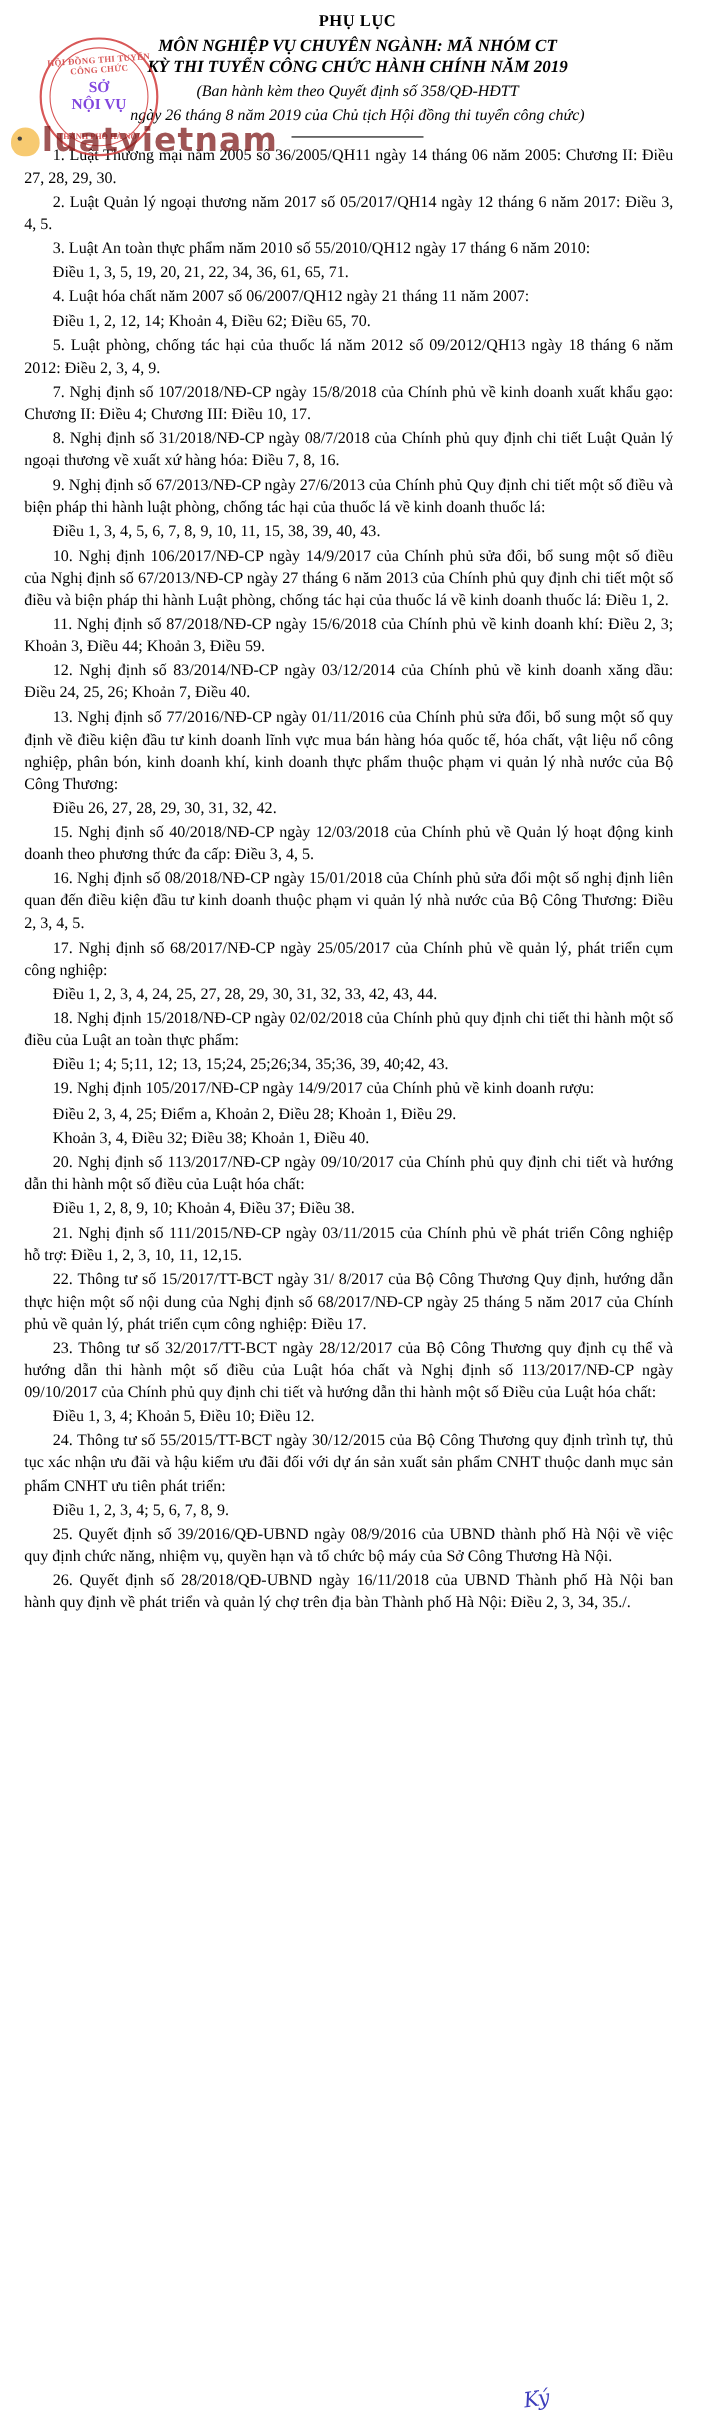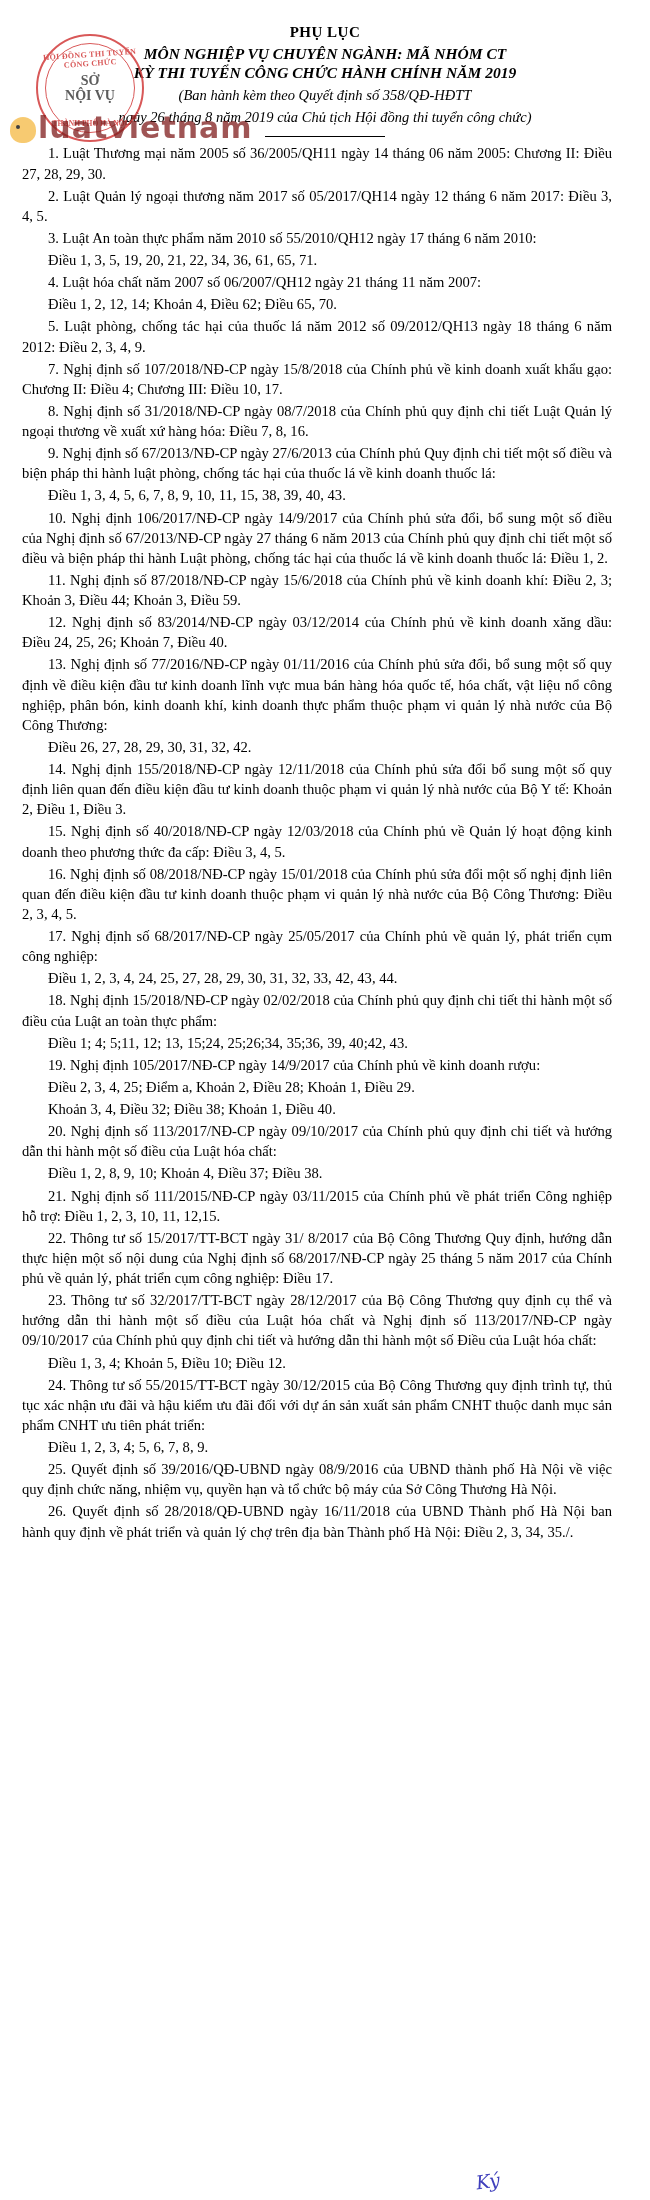--- a/index.html
+++ b/index.html
@@ -16,21 +16,21 @@
   }
   .page {
     position: relative;
     width: 650px;
     min-height: 2200px;
     padding: 0;
     box-sizing: border-box;
   }
   .header {
     text-align: center;
-    padding-top: 24px;
+    padding-top: 12px;
   }
   .header .phuluc {
     font-weight: bold;
     font-size: 15px;
     letter-spacing: 0.5px;
     margin-bottom: 3px;
   }
   .header .title1 {
     font-weight: bold;
     font-size: 15.5px;
@@ -100,21 +100,21 @@
     font-weight: bold;
     letter-spacing: 0.3px;
     transform: rotate(-4deg);
   }
   .seal .txt-mid {
     position: absolute;
     top: 38px;
     left: 0;
     right: 0;
     text-align: center;
-    color: #404040;
+    color: #6d28d9;
     font-size: 14px;
     font-weight: bold;
     line-height: 1.05;
   }
   .seal .txt-bot {
     position: absolute;
     bottom: 12px;
     left: 0;
     right: 0;
     text-align: center;
@@ -206,21 +206,20 @@
       <p class="item">5. Luật phòng, chống tác hại của thuốc lá năm 2012 số 09/2012/QH13 ngày 18 tháng 6 năm 2012: Điều 2, 3, 4, 9.</p>
       <p class="item">7. Nghị định số 107/2018/NĐ-CP ngày 15/8/2018 của Chính phủ về kinh doanh xuất khẩu gạo: Chương II: Điều 4; Chương III: Điều 10, 17.</p>
       <p class="item">8. Nghị định số 31/2018/NĐ-CP ngày 08/7/2018 của Chính phủ quy định chi tiết Luật Quản lý ngoại thương về xuất xứ hàng hóa: Điều 7, 8, 16.</p>
       <p class="item">9. Nghị định số 67/2013/NĐ-CP ngày 27/6/2013 của Chính phủ Quy định chi tiết một số điều và biện pháp thi hành luật phòng, chống tác hại của thuốc lá về kinh doanh thuốc lá:</p>
       <p class="sub">Điều 1, 3, 4, 5, 6, 7, 8, 9, 10, 11, 15, 38, 39, 40, 43.</p>
       <p class="item">10. Nghị định 106/2017/NĐ-CP ngày 14/9/2017 của Chính phủ sửa đổi, bổ sung một số điều của Nghị định số 67/2013/NĐ-CP ngày 27 tháng 6 năm 2013 của Chính phủ quy định chi tiết một số điều và biện pháp thi hành Luật phòng, chống tác hại của thuốc lá về kinh doanh thuốc lá: Điều 1, 2.</p>
       <p class="item">11. Nghị định số 87/2018/NĐ-CP ngày 15/6/2018 của Chính phủ về kinh doanh khí: Điều 2, 3; Khoản 3, Điều 44; Khoản 3, Điều 59.</p>
       <p class="item">12. Nghị định số 83/2014/NĐ-CP ngày 03/12/2014 của Chính phủ về kinh doanh xăng dầu: Điều 24, 25, 26; Khoản 7, Điều 40.</p>
       <p class="item">13. Nghị định số 77/2016/NĐ-CP ngày 01/11/2016 của Chính phủ sửa đổi, bổ sung một số quy định về điều kiện đầu tư kinh doanh lĩnh vực mua bán hàng hóa quốc tế, hóa chất, vật liệu nổ công nghiệp, phân bón, kinh doanh khí, kinh doanh thực phẩm thuộc phạm vi quản lý nhà nước của Bộ Công Thương:</p>
       <p class="sub">Điều 26, 27, 28, 29, 30, 31, 32, 42.</p>
-      <p class="item">14. Nghị định 155/2018/NĐ-CP ngày 12/11/2018 của Chính phủ sửa đổi bổ sung một số quy định liên quan đến điều kiện đầu tư kinh doanh thuộc phạm vi quản lý nhà nước của Bộ Y tế: Khoản 2, Điều 1, Điều 3.</p>
       <p class="item">15. Nghị định số 40/2018/NĐ-CP ngày 12/03/2018 của Chính phủ về Quản lý hoạt động kinh doanh theo phương thức đa cấp: Điều 3, 4, 5.</p>
       <p class="item">16. Nghị định số 08/2018/NĐ-CP ngày 15/01/2018 của Chính phủ sửa đổi một số nghị định liên quan đến điều kiện đầu tư kinh doanh thuộc phạm vi quản lý nhà nước của Bộ Công Thương: Điều 2, 3, 4, 5.</p>
       <p class="item">17. Nghị định số 68/2017/NĐ-CP ngày 25/05/2017 của Chính phủ về quản lý, phát triển cụm công nghiệp:</p>
       <p class="sub">Điều 1, 2, 3, 4, 24, 25, 27, 28, 29, 30, 31, 32, 33, 42, 43, 44.</p>
       <p class="item">18. Nghị định 15/2018/NĐ-CP ngày 02/02/2018 của Chính phủ quy định chi tiết thi hành một số điều của Luật an toàn thực phẩm:</p>
       <p class="sub">Điều 1; 4; 5;11, 12; 13, 15;24, 25;26;34, 35;36, 39, 40;42, 43.</p>
       <p class="item">19. Nghị định 105/2017/NĐ-CP ngày 14/9/2017 của Chính phủ về kinh doanh rượu:</p>
       <p class="sub">Điều 2, 3, 4, 25; Điểm a, Khoản 2, Điều 28; Khoản 1, Điều 29.</p>
       <p class="sub">Khoản 3, 4, Điều 32; Điều 38; Khoản 1, Điều 40.</p>
       <p class="item">20. Nghị định số 113/2017/NĐ-CP ngày 09/10/2017 của Chính phủ quy định chi tiết và hướng dẫn thi hành một số điều của Luật hóa chất:</p>

